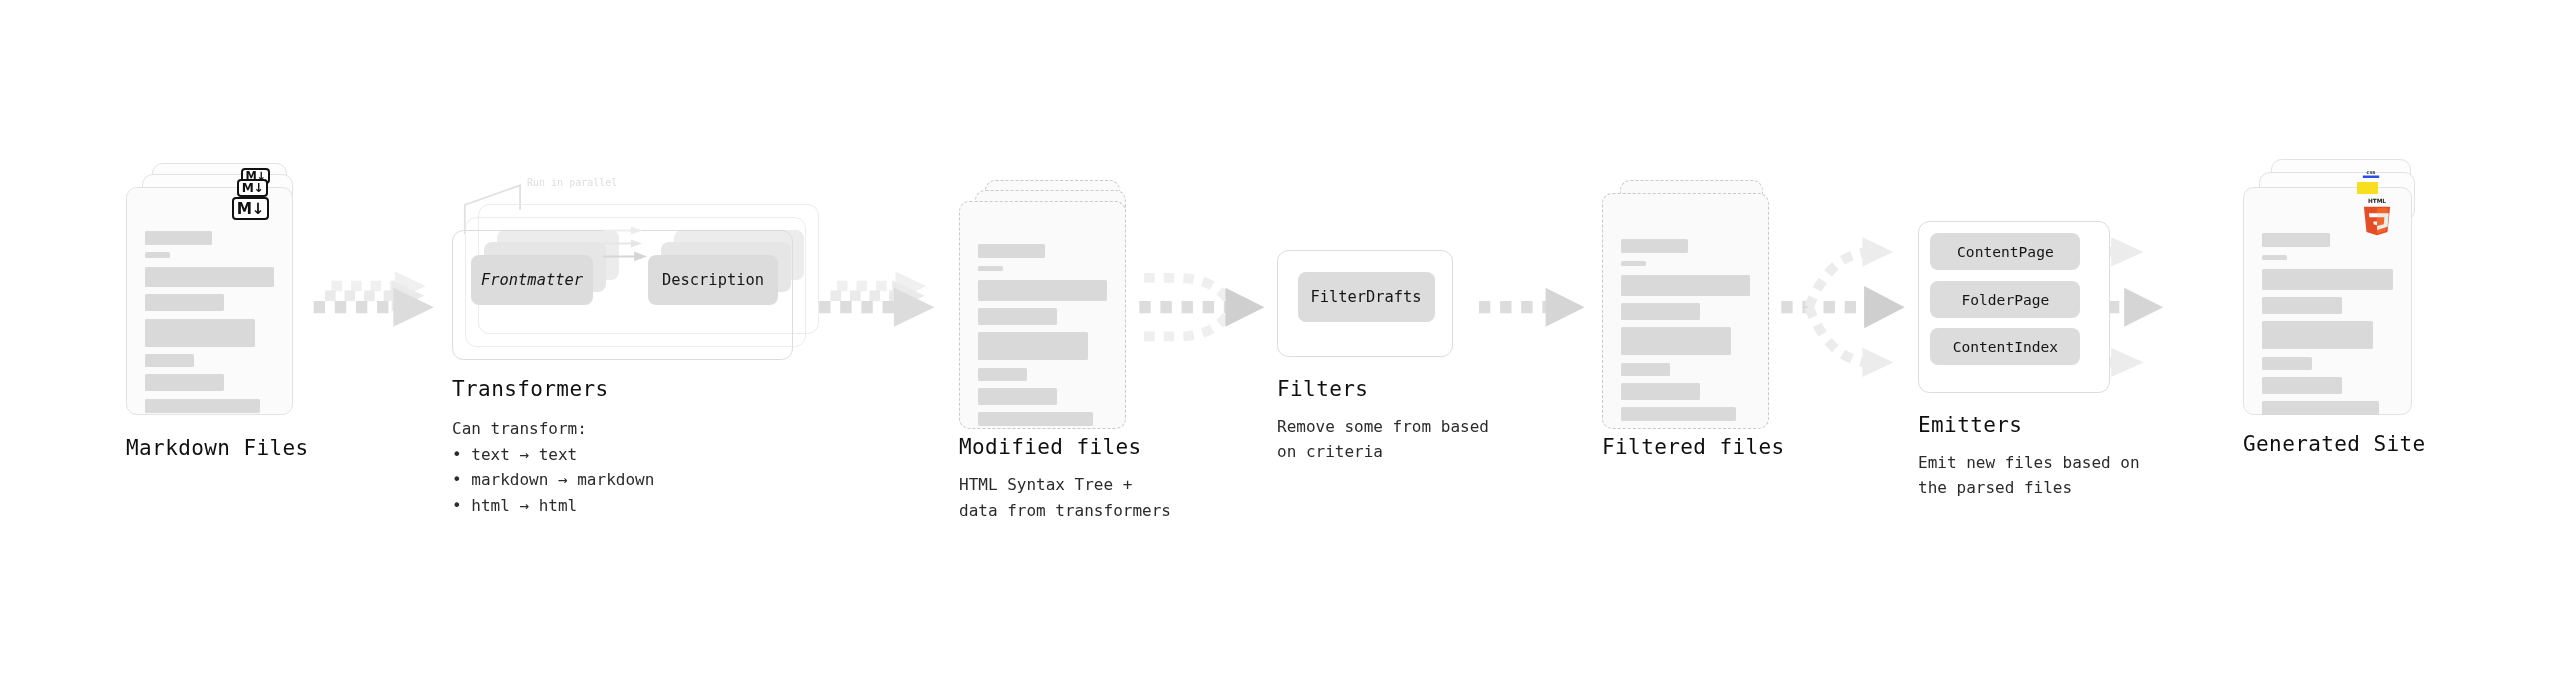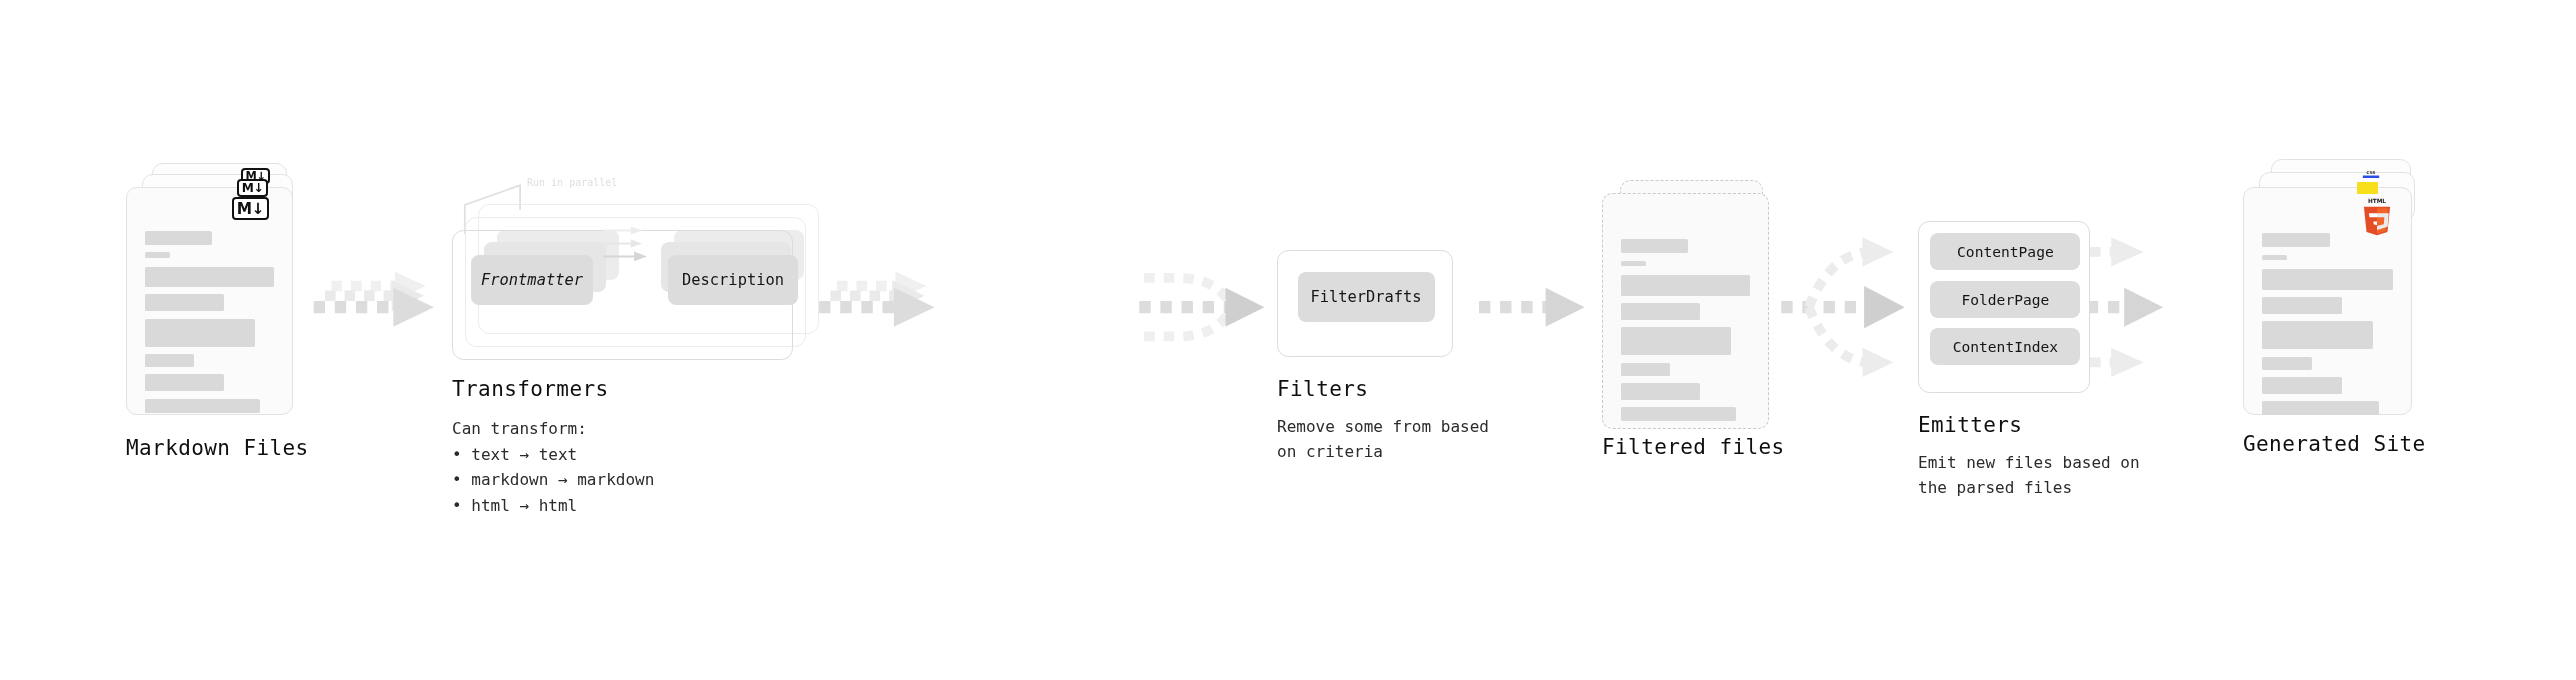--- a/index.html
+++ b/index.html
@@ -233,21 +233,21 @@
         <div class="chip ghost2" style="left:195px; top:24.4px; width:130px; height:50px;">x</div>
       </div>
 
       <div class="proc-box ghost" style="left:13px; top:37px; width:341px; height:130px;">
         <div class="chip ghost" style="left:18px; top:24.4px; width:122px; height:50px;">x</div>
         <div class="chip ghost" style="left:195px; top:24.4px; width:130px; height:50px;">x</div>
       </div>
 
       <div class="proc-box" style="left:0px; top:50px; width:341px; height:130px; background:transparent;">
         <div class="chip" style="left:18px; top:24.4px; width:122px; height:50px;font-style:italic;">Frontmatter</div>
-        <div class="chip" style="left:195px; top:24.4px; width:130px; height:50px;margin-left:20px;">Description</div>
+        <div class="chip" style="left:195px; top:24.4px; width:130px; height:50px;">Description</div>
       </div>
 
       <svg class="arrow-layer" width="382" height="179" viewBox="0 0 470 220">
         <g>
           <line x1="186" y1="62" x2="222" y2="62" stroke="#ececec" stroke-width="2.4"></line>
           <polygon points="220,57 234,62 220,67" fill="#ececec"></polygon>
           <line x1="186" y1="78" x2="222" y2="78" stroke="#e6e6e6" stroke-width="2.4"></line>
           <polygon points="220,73 234,78 220,83" fill="#e6e6e6"></polygon>
           <line x1="186" y1="94" x2="226" y2="94" stroke="#d6d6d6" stroke-width="2.4"></line>
           <polygon points="224,88 240,94 224,100" fill="#d6d6d6"></polygon>
@@ -255,20 +255,41 @@
       </svg>
     </div>
 
     <div class="stage-title" style="margin-top:18px;">Transformers</div>
     <div class="stage-desc" style="margin-top:14.6px;">Can transform:
 • text → text
 • markdown → markdown
 • html → html</div>
   </div>
 
+  <div class="stage" style="left:959px; top:180px;">
+    <div class="doc-stack" style="width:187px; height:244px;">
+      <div class="doc dashed" style="left:26px; top:0px; width:135px; height:46px;"></div>
+      <div class="doc dashed" style="left:16.3px; top:9.8px; width:151px; height:46px;"></div>
+      <div class="doc dashed" style="left:0px; top:21px; width:167px; height:228px;">
+        <div class="doc-body">
+          <div class="bar" style="width:52%; height:14px; margin-top:18px;"></div>
+          <div class="bar" style="width:19%; height:5.7px;"></div>
+          <div class="bar" style="width:100%; height:20.3px; margin-top:9px;"></div>
+          <div class="bar" style="width:61%; height:17px;"></div>
+          <div class="bar" style="width:85%; height:28px;"></div>
+          <div class="bar" style="width:38%; height:13px;"></div>
+          <div class="bar" style="width:61%; height:17px;"></div>
+          <div class="bar" style="width:89%; height:14px;"></div>
+        </div>
+      </div>
+    </div>
+    <div class="stage-title" style="margin-top:11.4px;">Modified files</div>
+    <div class="stage-desc" style="margin-top:13px;">HTML Syntax Tree +
+data from transformers</div>
+  </div>
 
   <div class="stage" style="left:1277px; top:250px;">
     <div style="position:relative; width:179px; height:107px;">
       <div class="proc-box" style="left:0px; top:0px; width:176px; height:107px;padding-left:8px;">
         <div class="chip" style="left:19.5px; top:21px; width:137px; height:50px;">FilterDrafts</div>
       </div>
     </div>
     <div class="stage-title" style="margin-top:19.5px;">Filters</div>
     <div class="stage-desc" style="margin-top:13px;">Remove some from based
 on criteria</div>
@@ -288,21 +309,21 @@
           <div class="bar" style="width:61%; height:17px;"></div>
           <div class="bar" style="width:89%; height:14px;"></div>
         </div>
       </div>
     </div>
     <div class="stage-title" style="margin-top:11.4px;">Filtered files</div>
   </div>
 
   <div class="stage" style="left:1918px; top:221px;">
     <div style="position:relative; width:187px; height:172px;">
-      <div class="proc-box" style="left:0px; top:0px; width:172px; height:172px;padding-left:34px;">
+      <div class="proc-box" style="left:0px; top:0px; width:192px; height:172px;padding-left:34px;">
         <div class="chip" style="left:11.4px; top:11.4px; width:150px; height:37px; font-size:14.6px;">ContentPage</div>
         <div class="chip" style="left:11.4px; top:59px; width:150px; height:37px; font-size:14.6px;">FolderPage</div>
         <div class="chip" style="left:11.4px; top:106px; width:150px; height:37px; font-size:14.6px;">ContentIndex</div>
       </div>
     </div>
     <div class="stage-title" style="margin-top:19.5px;">Emitters</div>
     <div class="stage-desc" style="margin-top:13px;">Emit new files based on
 the parsed files</div>
   </div>
 

